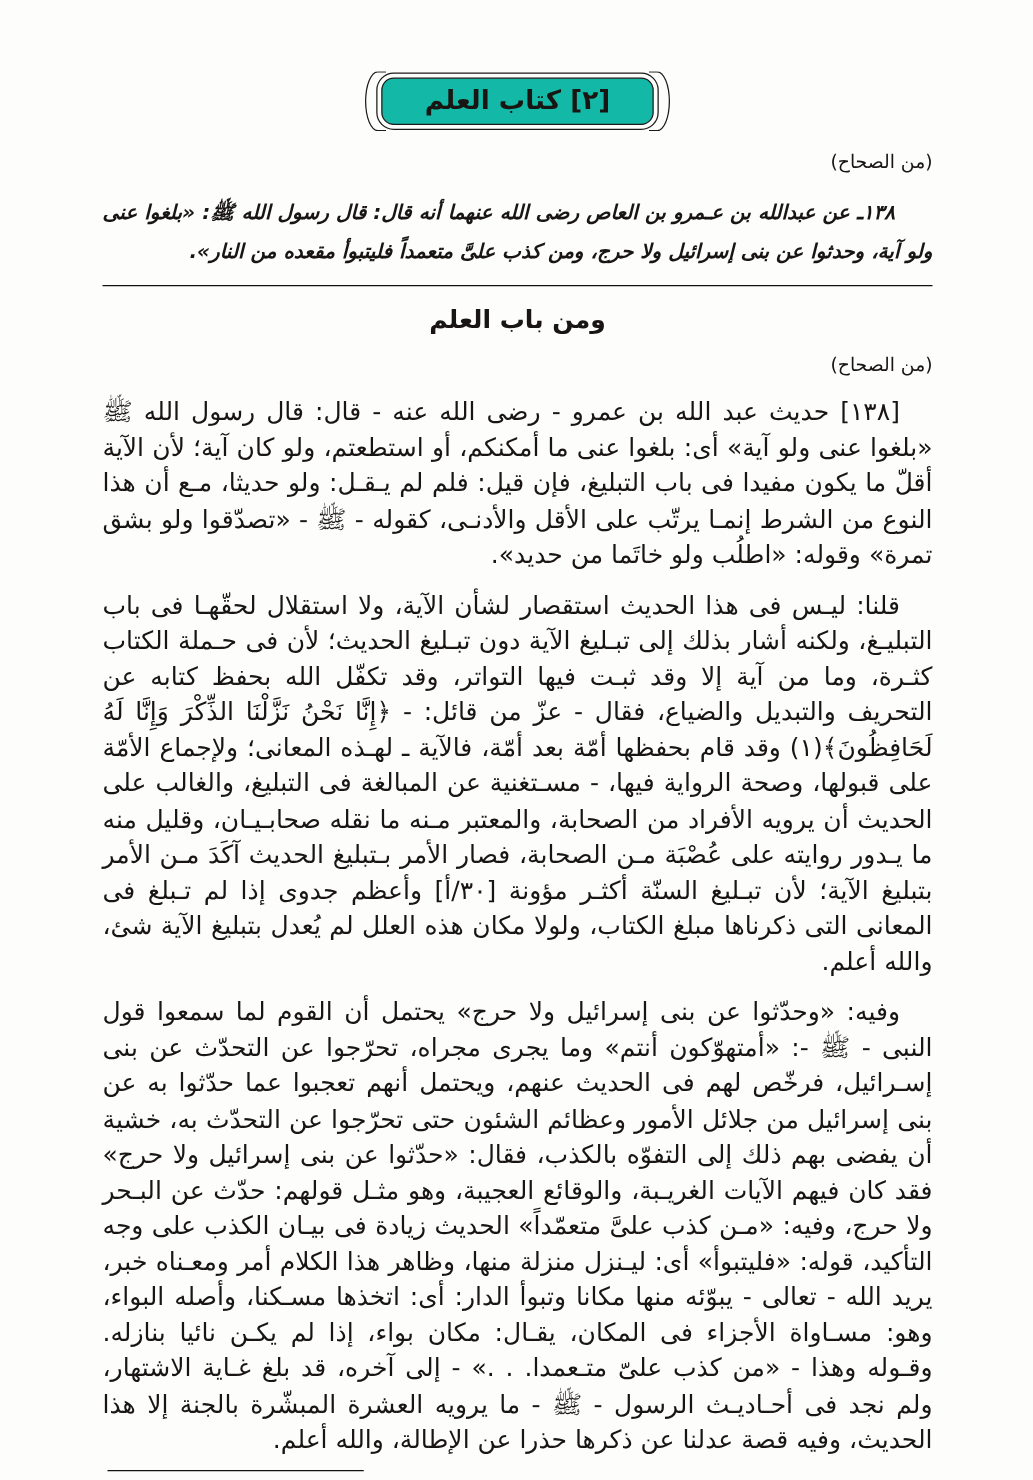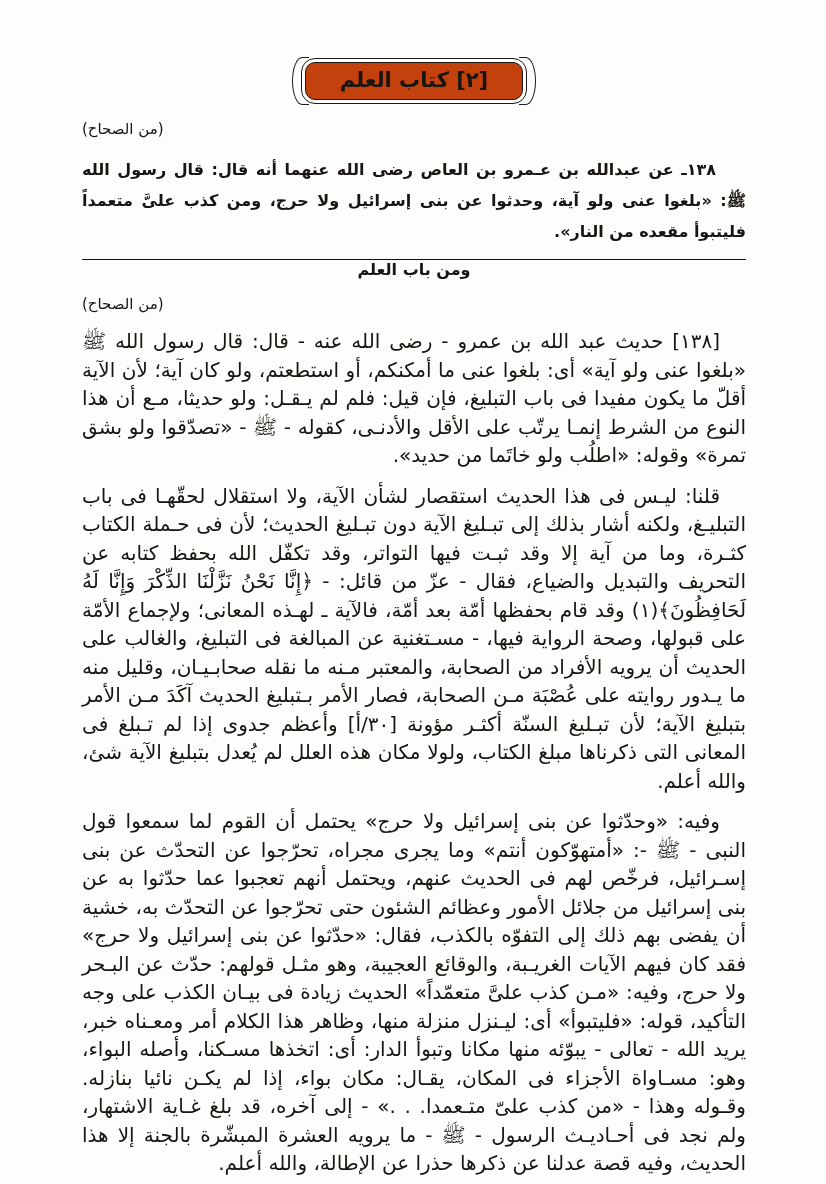--- a/index.html
+++ b/index.html
@@ -30,21 +30,21 @@
     border: 1.4px solid #1c1a18;
     border-radius: 14px;
     padding: 3px;
     position: relative;
   }
   .title-box-inner {
     border: 1px solid #1c1a18;
     border-radius: 10px;
     padding: 5px 34px 7px;
     position: relative;
-    background: #c2410c;
+    background: #14b8a6;
   }
   .title-box-inner::before,
   .title-box-inner::after {
     content: "";
     position: absolute;
     top: -6px;
     bottom: -6px;
     width: 16px;
     border: 1px solid #1c1a18;
   }
@@ -59,45 +59,46 @@
     border-radius: 60% 0 0 60% / 50% 0 0 50%;
   }
   .chapter-title {
     font-size: 21px;
     font-weight: 700;
     letter-spacing: 0.5px;
     white-space: nowrap;
   }
   
   .source-label {
-    text-align: left;
+    text-align: right;
     font-size: 15px;
     margin-top: 14px;
     line-height: 22px;
   }
   
   .hadith {
     margin: 14px 0 0;
     font-size: 16px;
     font-weight: 700;
     line-height: 31px;
     text-align: justify;
     text-indent: 30px;
+    font-style: italic;
   }
   
   .divider {
     border: none;
     border-top: 1.6px solid #14120f;
     margin: 12px 0 0;
   }
   
   .section-title {
-    margin: 0 0 0;
+    margin: 14px 0 0;
     text-align: center;
-    font-size: 16px;
+    font-size: 20px;
     font-weight: 700;
     letter-spacing: 0.5px;
   }
   
   .commentary {
     margin: 12px 0 0;
     font-size: 20px;
     line-height: 28.5px;
     text-align: justify;
     text-indent: 26px;

